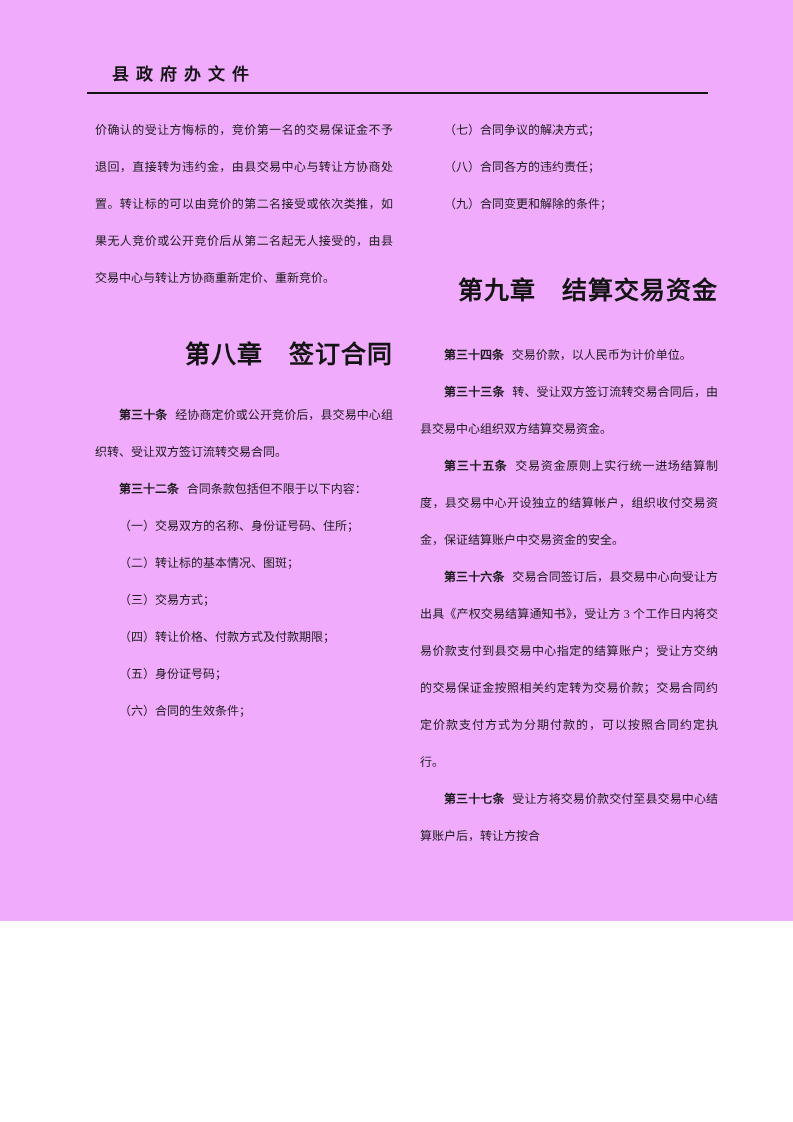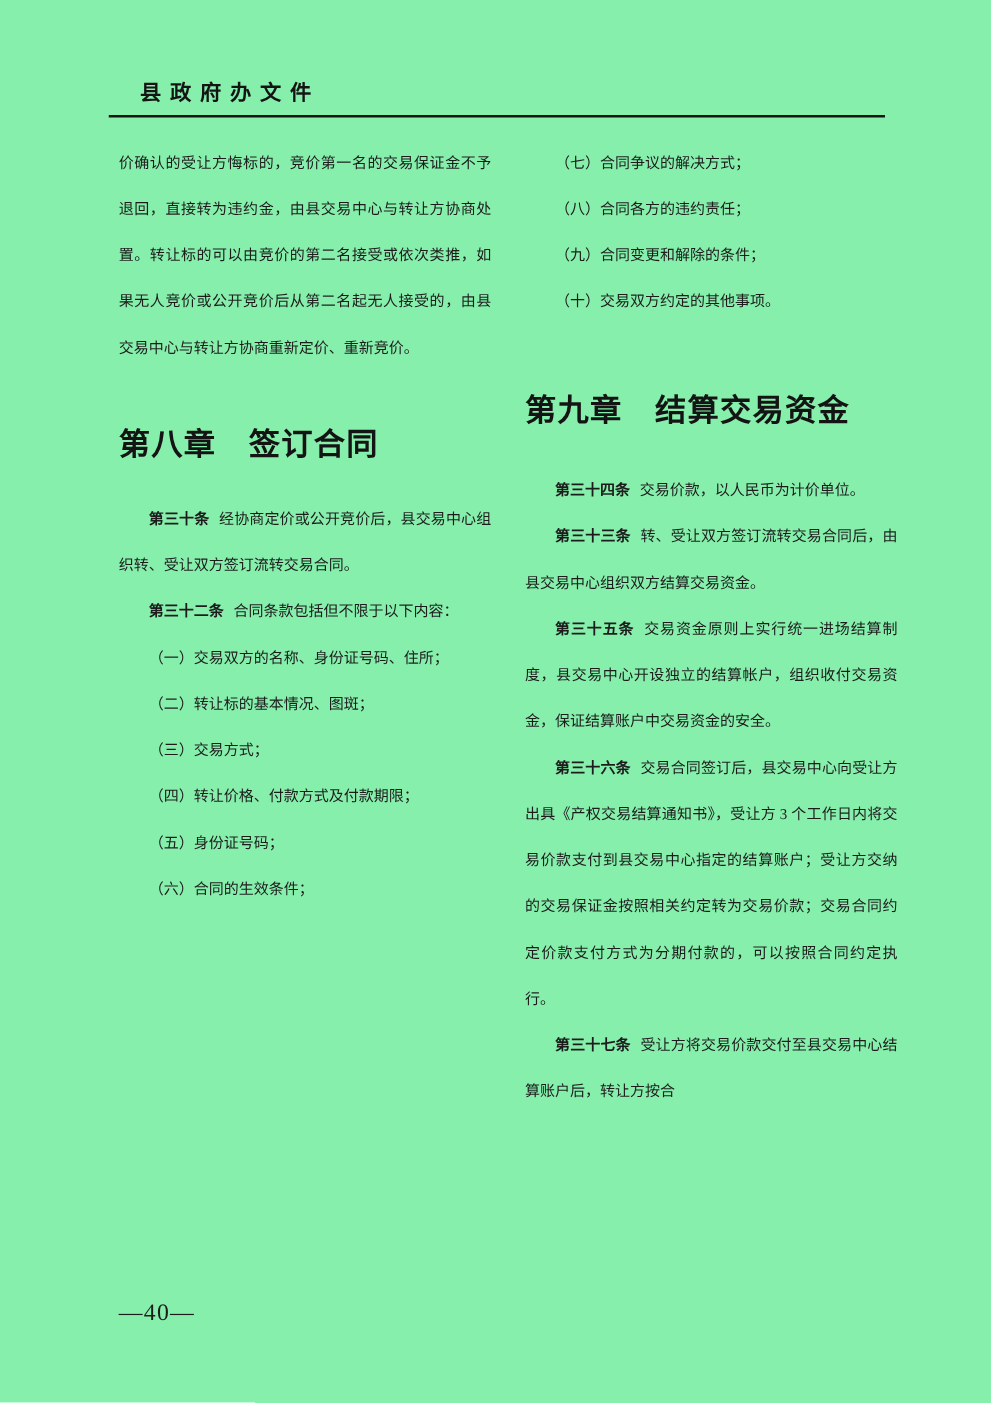--- a/index.html
+++ b/index.html
@@ -3,22 +3,22 @@
 <meta charset="utf-8">
 <style>
   html, body {
     margin: 0;
     padding: 0;
     background: #ffffff;
   }
   #page {
     position: relative;
     width: 793px;
-    height: 1122px;
-    background: #86efac;
+    height: 921px;
+    background: #f0abfc;
     color: #1c1c1c;
     font-family: "Liberation Serif", "DejaVu Serif", serif;
     overflow: hidden;
   }
   
   .page-header {
     position: absolute;
     left: 87px;
     top: 60px;
     width: 621px;
@@ -57,25 +57,25 @@
     word-break: break-all;
   }
   .column p.continuation {
     text-indent: 0;
   }
   .art-label {
     font-weight: bold;
     padding-right: 0.65em;
   }
   .chapter-heading {
-    font-family: Liberation Serif, serif;
+    font-family: Liberation Mono, monospace;
     font-weight: bold;
     font-size: 25px;
     line-height: 38px;
-    text-align: left;
+    text-align: right;
     letter-spacing: 1px;
     color: #141414;
     margin: 41px 0 21px 0;
   }
   .right .chapter-heading {
     margin: 51px 0 25px 0;
   }
   
   .page-footer {
     position: absolute;
@@ -115,21 +115,20 @@
       <p>（五）身份证号码；</p>
       <p>（六）合同的生效条件；</p>
 
     </div>
 
     <div class="column right">
 
       <p>（七）合同争议的解决方式；</p>
       <p>（八）合同各方的违约责任；</p>
       <p>（九）合同变更和解除的条件；</p>
-      <p>（十）交易双方约定的其他事项。</p>
 
       <div class="chapter-heading">第九章　结算交易资金</div>
 
       <p><span class="art-label">第三十四条</span><span>交易价款，以人民币为计价单位。</span></p>
 
       <p><span class="art-label">第三十三条</span><span>转、受让双方签订流转交易合同后，由县交易中心组织双方结算交易资金。</span></p>
 
       <p><span class="art-label">第三十五条</span><span>交易资金原则上实行统一进场结算制度，县交易中心开设独立的结算帐户，组织收付交易资金，保证结算账户中交易资金的安全。</span></p>
 
       <p><span class="art-label">第三十六条</span><span>交易合同签订后，县交易中心向受让方出具《产权交易结算通知书》，受让方 3 个工作日内将交易价款支付到县交易中心指定的结算账户；受让方交纳的交易保证金按照相关约定转为交易价款；交易合同约定价款支付方式为分期付款的，可以按照合同约定执行。</span></p>

